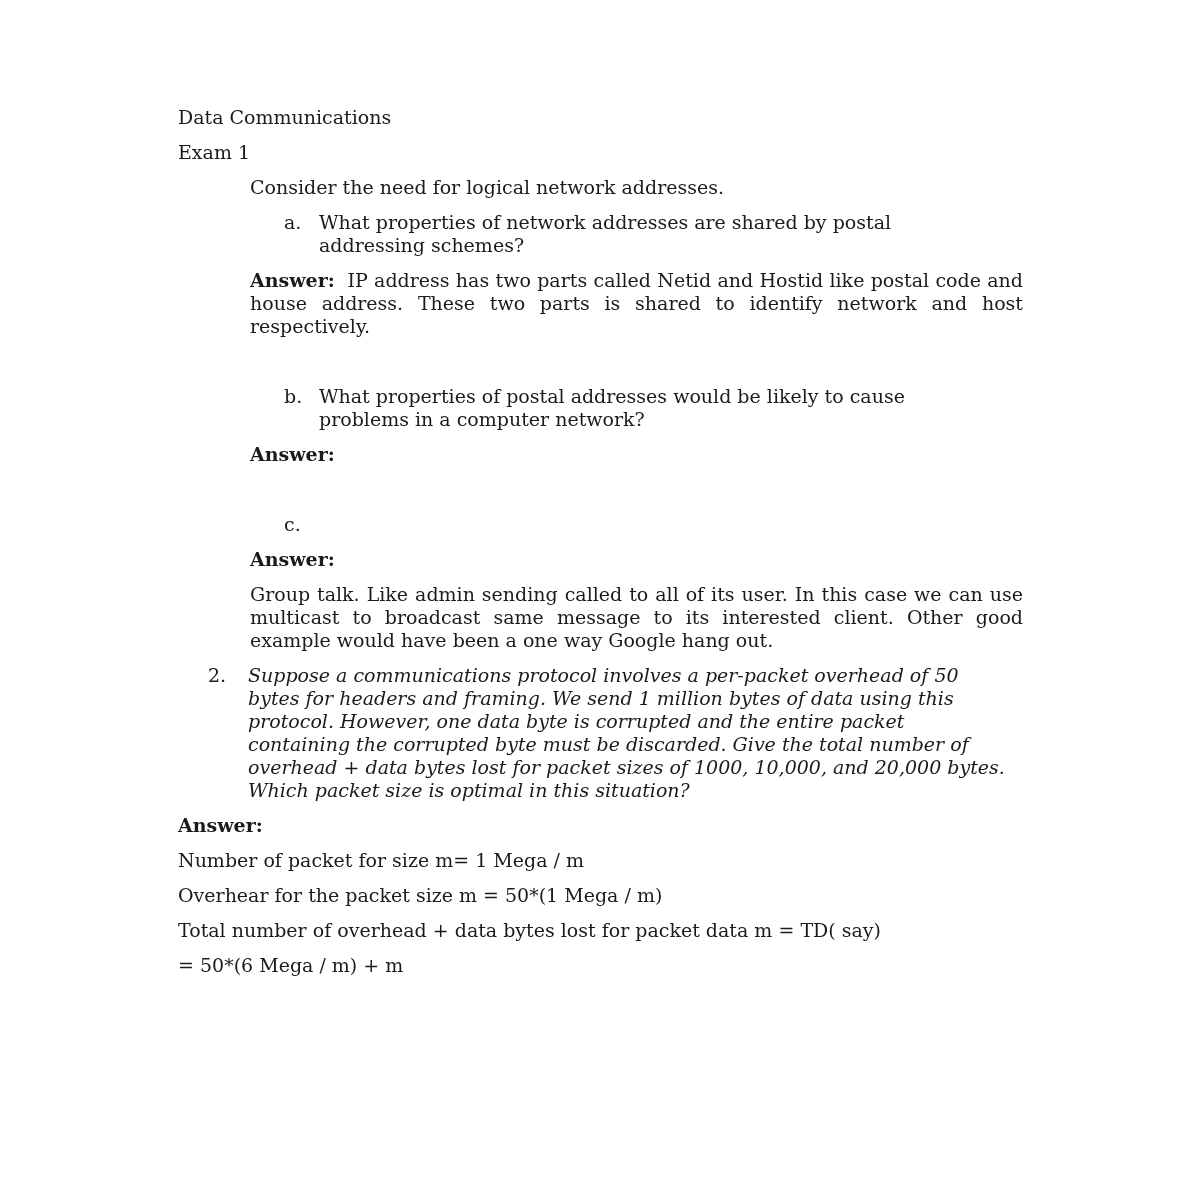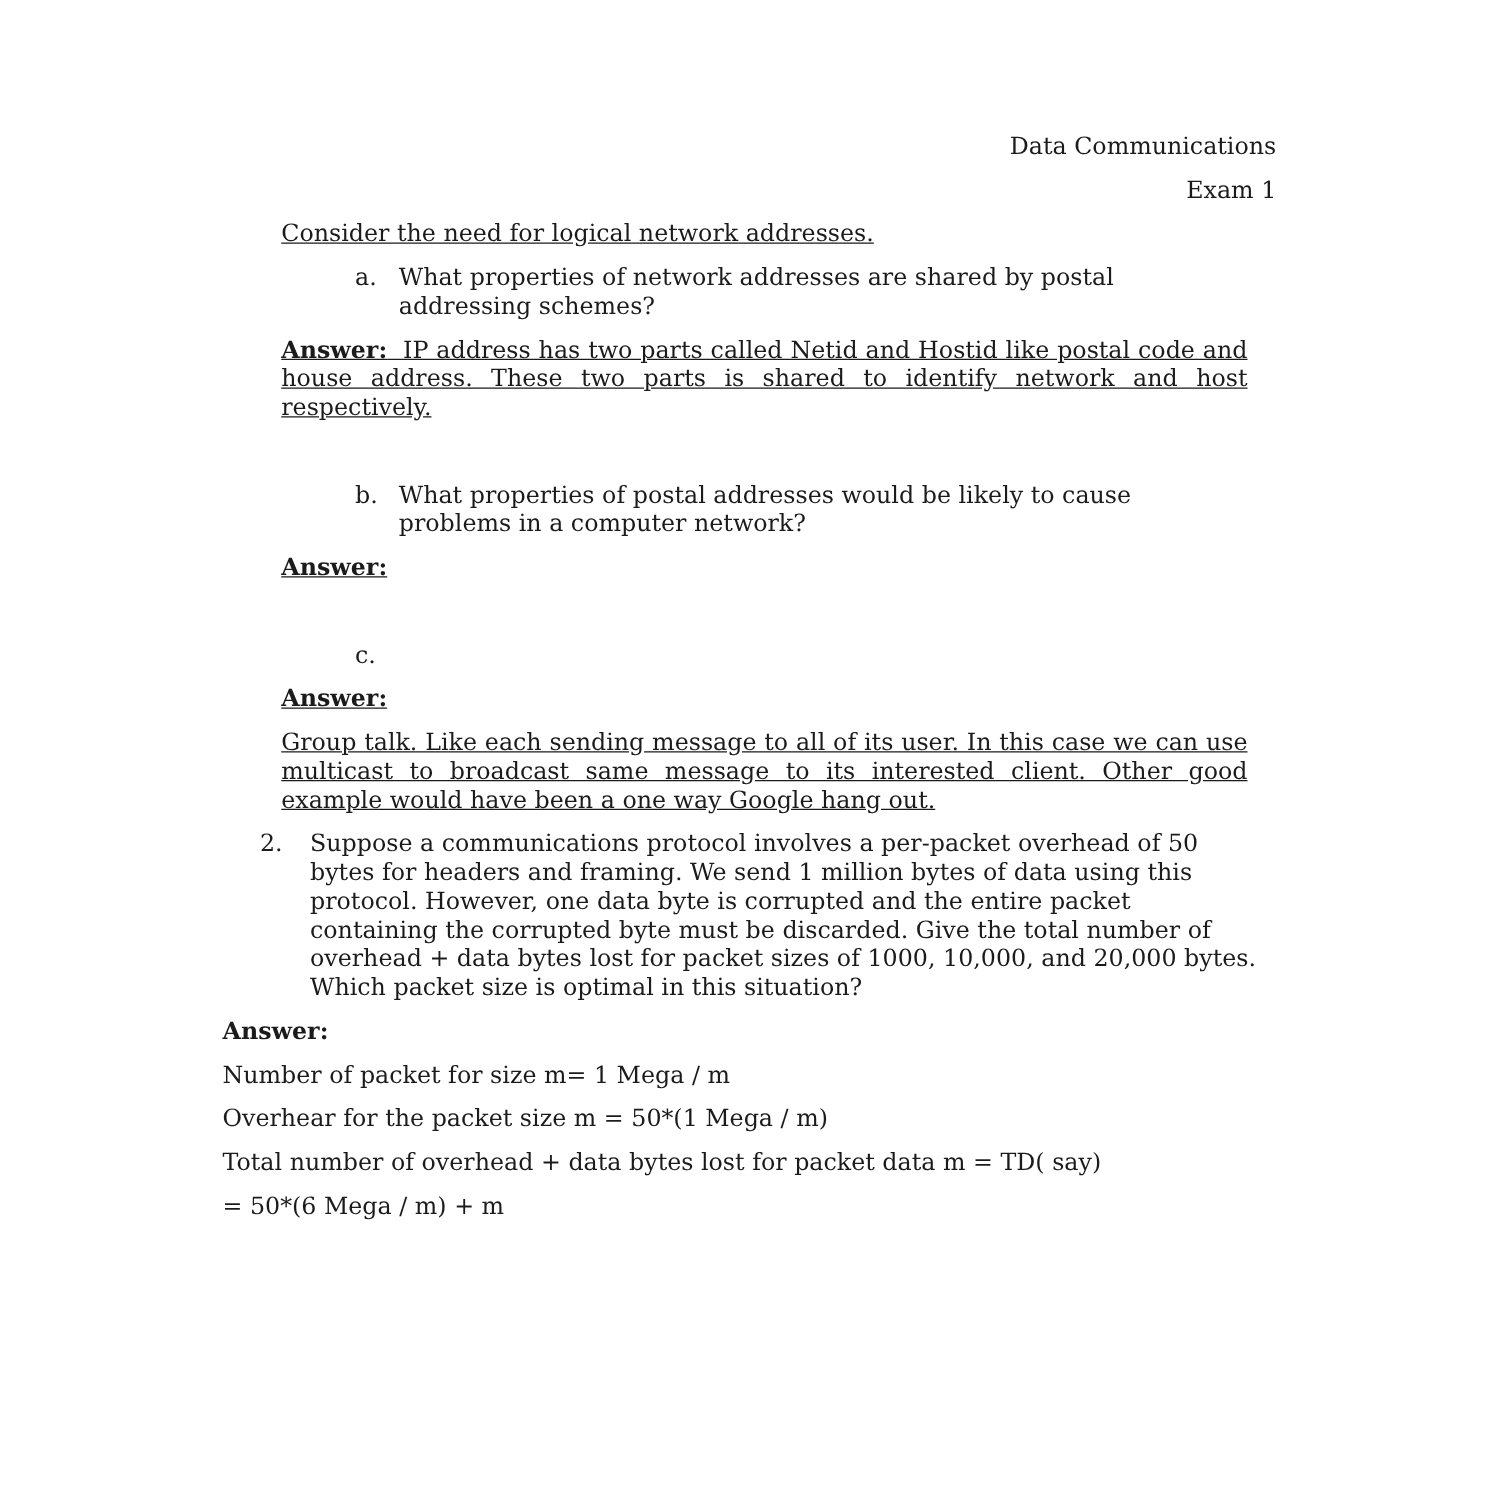--- a/index.html
+++ b/index.html
@@ -17,29 +17,29 @@
     overflow: hidden;
   }
   .page {
     box-sizing: border-box;
     width: 1200px;
     height: 1200px;
     padding: 106px 179px 0 178px;
     background: #ffffff;
   }
   .par { margin: 0 0 12px 0; }
-  .center { text-align: right; }
-  .ind { margin-left: 47px; text-decoration: underline; }         
+  .center { text-align: left; }
+  .ind { margin-left: 72px; }         
   .just { text-align: justify; width: 773px; }
   .blank { height: 23px; margin-bottom: 12px; }
   .row { display: flex; margin: 0 0 12px 0; }
   .sub-lbl { margin-left: 106px; width: 35px; flex: none; }   
   .q2-lbl  { margin-left: 30px;  width: 40px; flex: none; }   
   .qtext { white-space: pre-wrap; width: 702px; }
-  .q2text { white-space: pre-wrap; width: 773px; }
+  .q2text { white-space: pre-wrap; width: 773px; font-style: italic; }
   .bold { font-weight: bold; }
 </style>
 </head>
 <body>
 
 <div class="page">
 
   <p class="par center">Data Communications</p>
   <p class="par center">Exam 1</p>
 
@@ -65,21 +65,21 @@
 
 
   <div class="blank"></div>
 
   <div class="row">
     <span class="sub-lbl">c.</span>
   </div>
 
   <p class="par ind bold">Answer:</p>
 
-  <p class="par ind just">Group talk. Like each sending message to all of its user.  In this case we can use multicast to broadcast same message to its interested client.  Other good example would have been a one way Google hang out.</p>
+  <p class="par ind just">Group talk. Like admin sending called to all of its user.  In this case we can use multicast to broadcast same message to its interested client.  Other good example would have been a one way Google hang out.</p>
 
   <div class="row">
     <span class="q2-lbl">2.</span>
     <span class="q2text">Suppose a communications protocol involves a per-packet overhead of 50
 bytes for headers and framing. We send 1 million bytes of data using this
 protocol. However, one data byte is corrupted and the entire packet
 containing the corrupted byte must be discarded. Give the total number of
 overhead + data bytes lost for packet sizes of 1000, 10,000, and 20,000 bytes.
 Which packet size is optimal in this situation?</span>
   </div>

